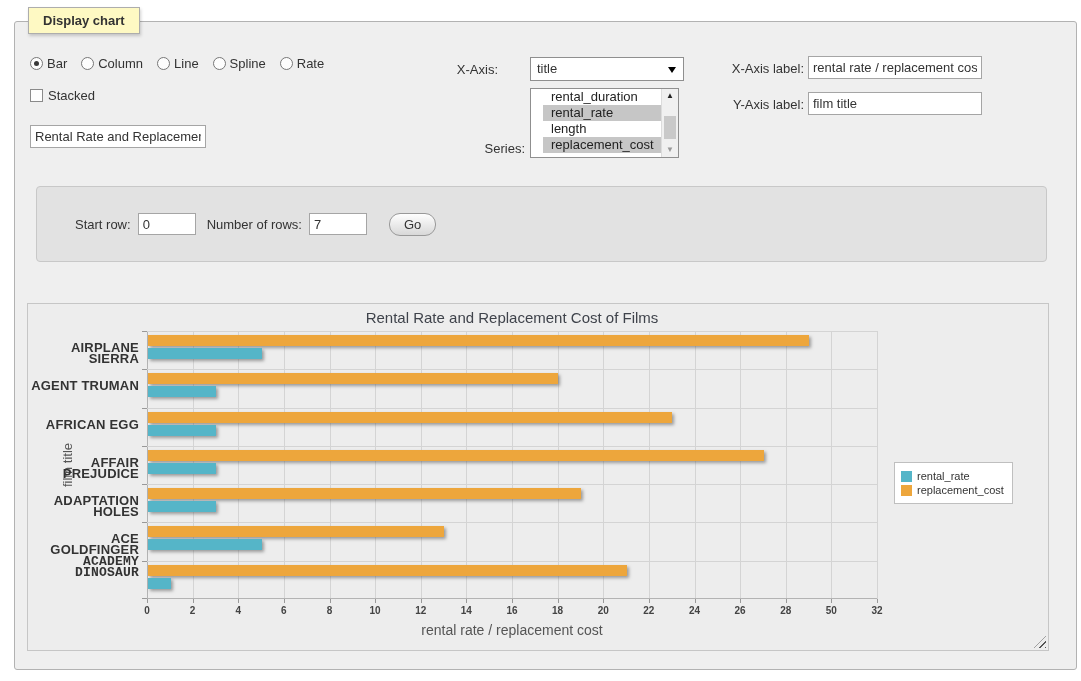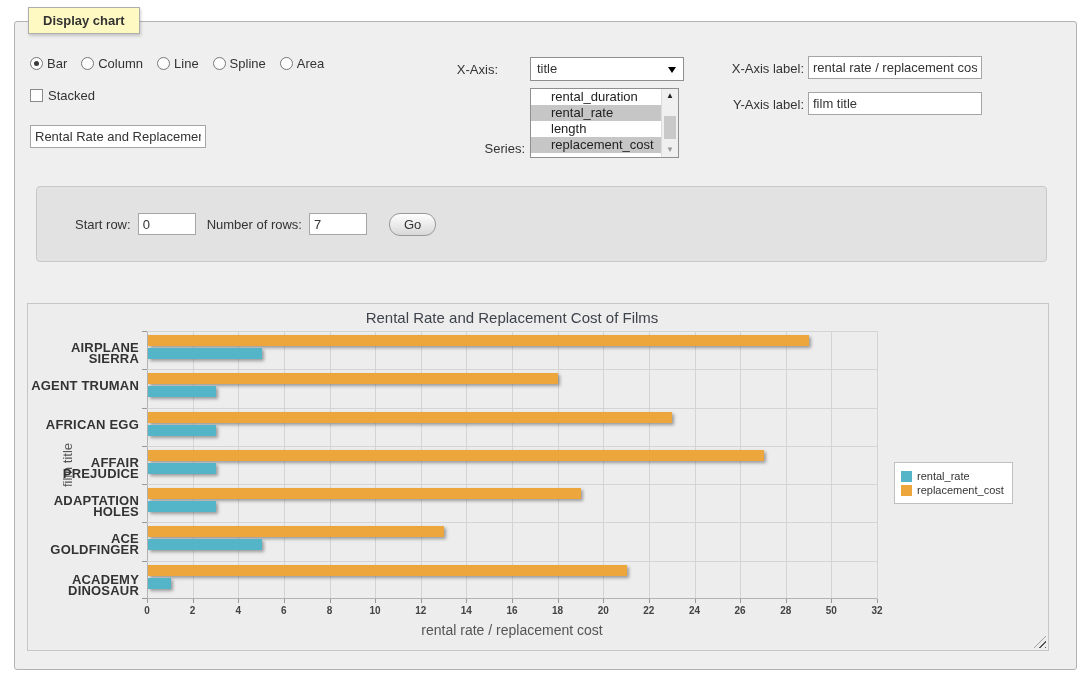--- a/index.html
+++ b/index.html
@@ -33,22 +33,22 @@
 
   
   .fake-select { left:530px; top:57px; width:154px; height:24px; background:#fff;
     border:1px solid #8f8f8f; font-size:13px; color:#333; line-height:22px; padding-left:6px; }
   .fake-select .arrow { position:absolute; right:7px; top:9px; width:0; height:0;
     border-left:4px solid transparent; border-right:4px solid transparent; border-top:6px solid #000; }
 
   
   .series-list { left:530px; top:88px; width:149px; height:70px; background:#fff;
     border:1px solid #8f8f8f; overflow:hidden; }
-  .series-opt { height:16px; line-height:16px; font-size:13px; color:#222; padding-left:20px;
-    white-space:nowrap; }
+  .series-opt { height:16px; line-height:16px; font-size:13px; color:#222; padding-left:8px;
+    white-space:nowrap;margin-left:12px; }
   .series-opt.selected { background:#c6c6c6; }
   .sb { position:absolute; right:0; top:0; bottom:0; width:17px; background:#f0f0f0; border-left:1px solid #dcdcdc; }
   .sb .up,.sb .down { position:absolute; left:0; width:100%; height:14px; text-align:center;
     font-size:8px; line-height:14px; color:#222; }
   .sb .up { top:0; }
   .sb .down { bottom:0; color:#999; }
   .sb .thumb { position:absolute; left:2px; right:2px; top:27px; height:23px; background:#c9c9c9; }
 
   
   .rows-bar { left:36px; top:186px; width:1011px; height:76px; background:#e2e2e2;
@@ -107,21 +107,21 @@
       <span class="radio-pair">
         <span class="radio"></span>
         <span class="lbl">Line</span>
       </span>
       <span class="radio-pair">
         <span class="radio"></span>
         <span class="lbl">Spline</span>
       </span>
       <span class="radio-pair">
         <span class="radio"></span>
-        <span class="lbl">Area</span>
+        <span class="lbl">Rate</span>
       </span>
     </div>
 
   <div class="abs check-row">
     <span class="checkbox"></span>
     <span class="lbl">Stacked</span>
   </div>
 
   <input class="abs txt" style="left: 30px; top: 125px; width: 176px; height: 23px;" value="Rental Rate and Replacemen">
 
@@ -160,21 +160,21 @@
   <div class="abs chart-panel" id="chart-panel">
     <div class="chart-title">Rental Rate and Replacement Cost of Films</div>
     <div class="y-title">film title</div>
     <div class="cat-labels" id="cat-labels">
         <div class="cat-label" style="top: 11px;">AIRPLANE SIERRA</div>
         <div class="cat-label" style="top: 49.2857px;">AGENT TRUMAN</div>
         <div class="cat-label" style="top: 87.5714px;">AFRICAN EGG</div>
         <div class="cat-label" style="top: 125.857px;">AFFAIR PREJUDICE</div>
         <div class="cat-label" style="top: 164.143px;">ADAPTATION HOLES</div>
         <div class="cat-label" style="top: 202.429px;">ACE GOLDFINGER</div>
-        <div class="cat-label" style="top: 243px;">ACADEMY DINOSAUR</div>
+        <div class="cat-label" style="top: 225px; font-family: Liberation Mono, monospace;">ACADEMY DINOSAUR</div>
       </div>
     <div class="plot" id="plot">
       <div class="x-title">rental rate / replacement cost</div>
     <div class="vgrid axis0" style="left: 0px;"></div>
         <div class="xtick" style="left: 0px;"></div>
         <div class="xtick-label" style="left: 0px;">0</div>
         <div class="vgrid" style="left: 45.625px;"></div>
         <div class="xtick" style="left: 45.625px;"></div>
         <div class="xtick-label" style="left: 45.625px;">2</div>
         <div class="vgrid" style="left: 91.25px;"></div>

